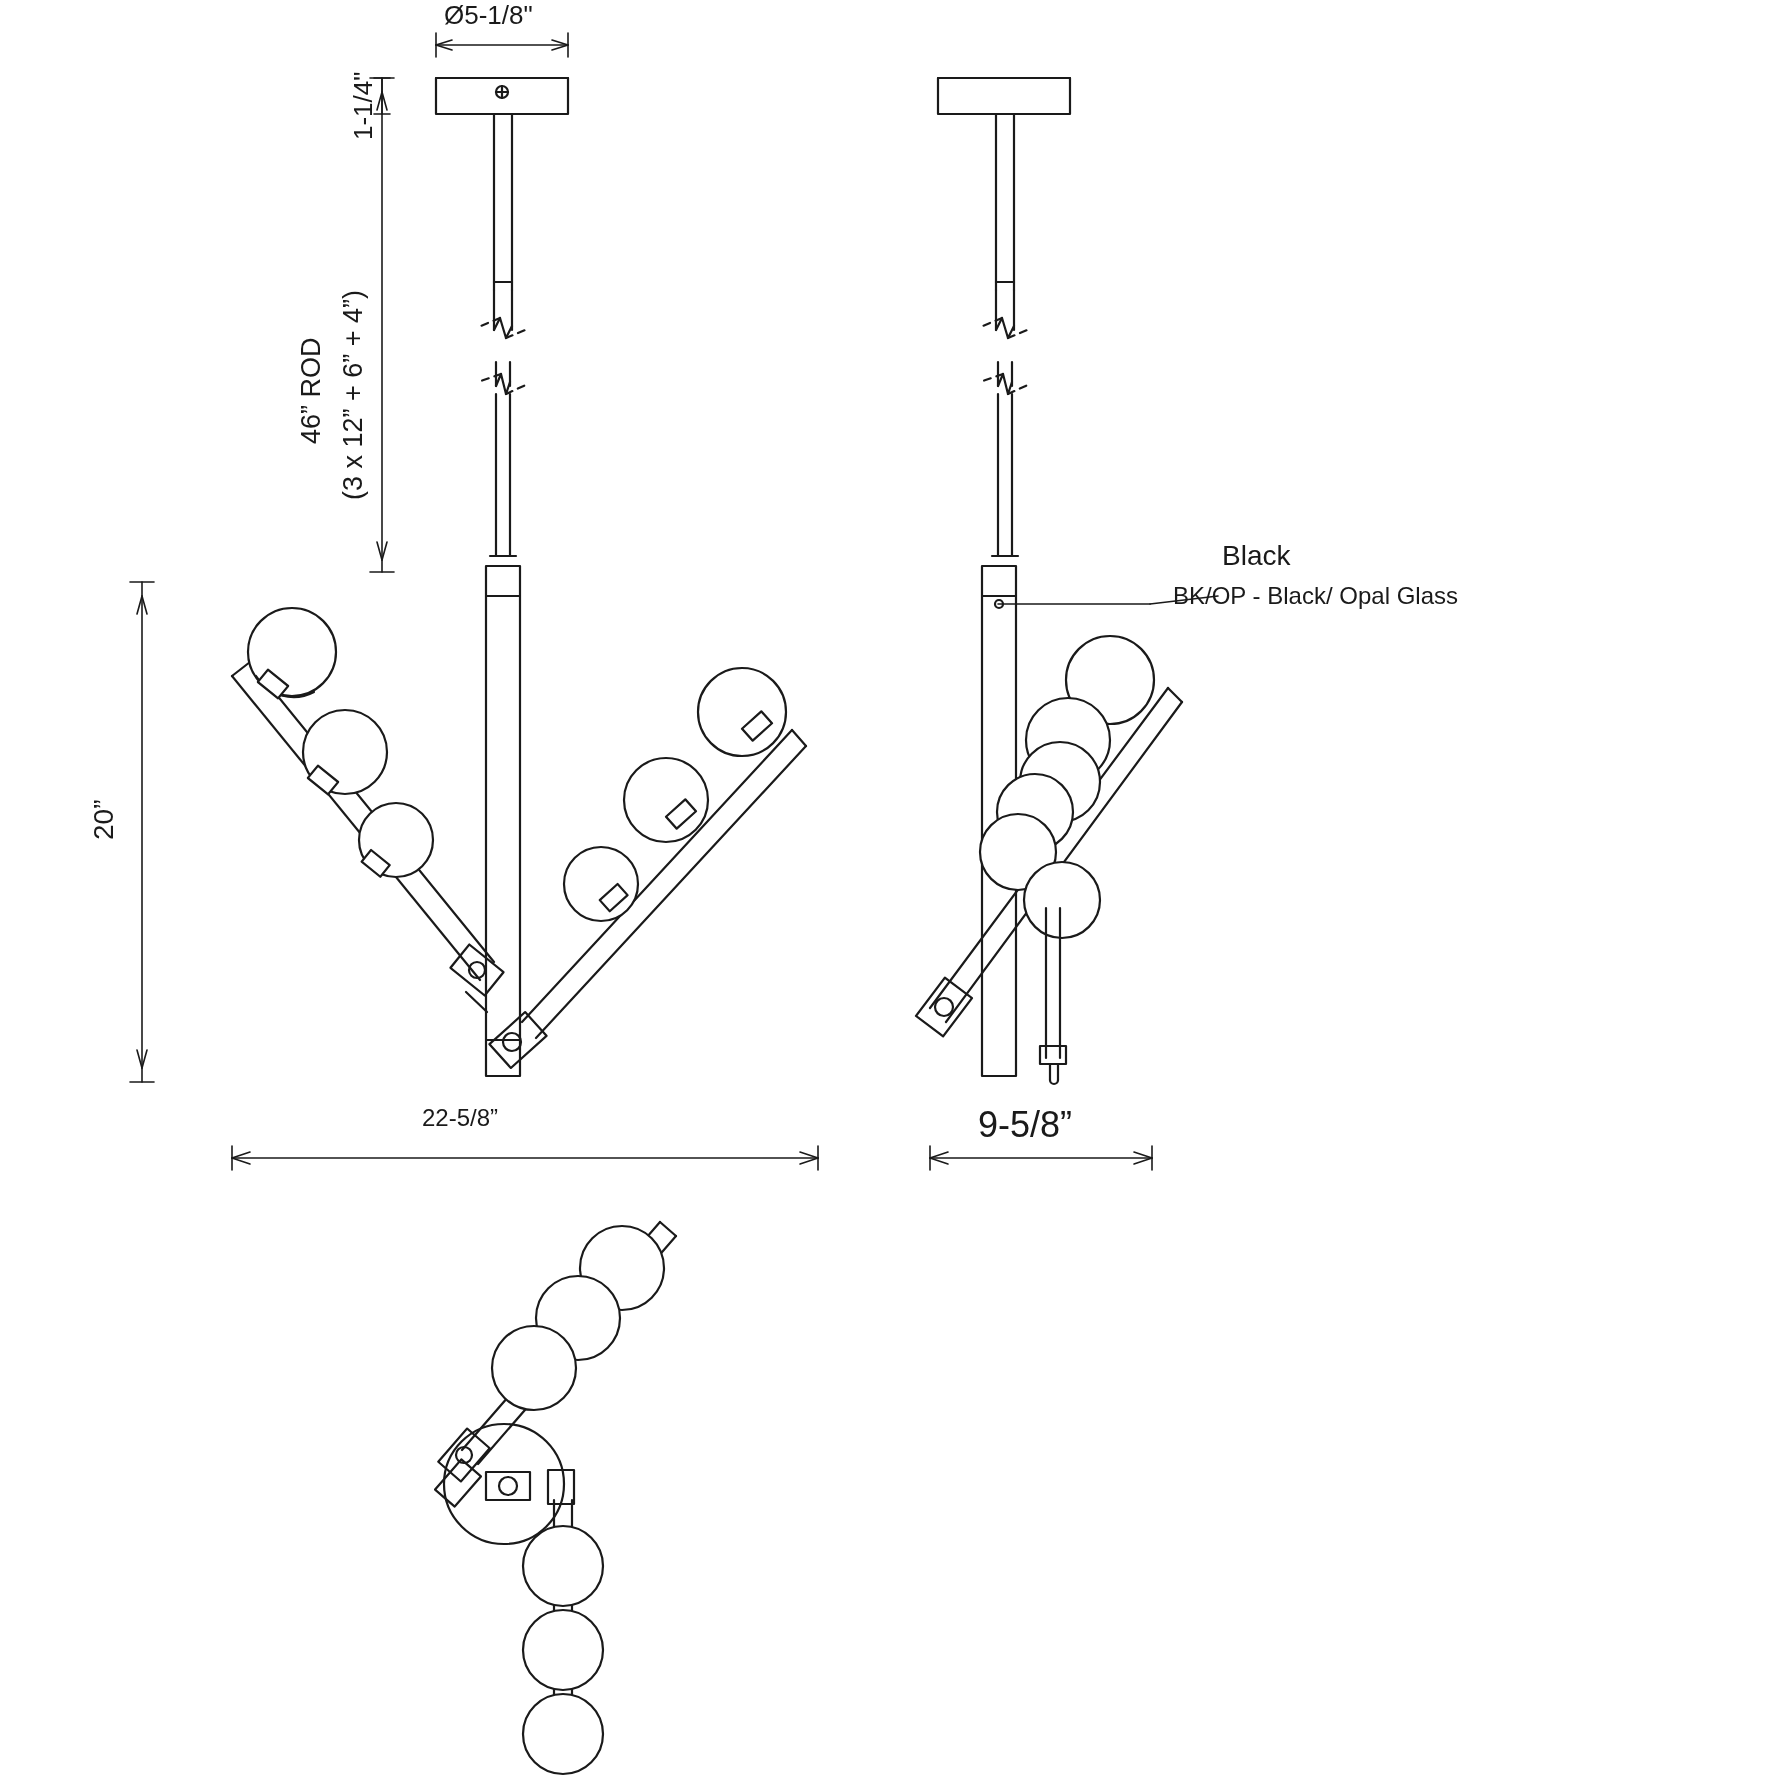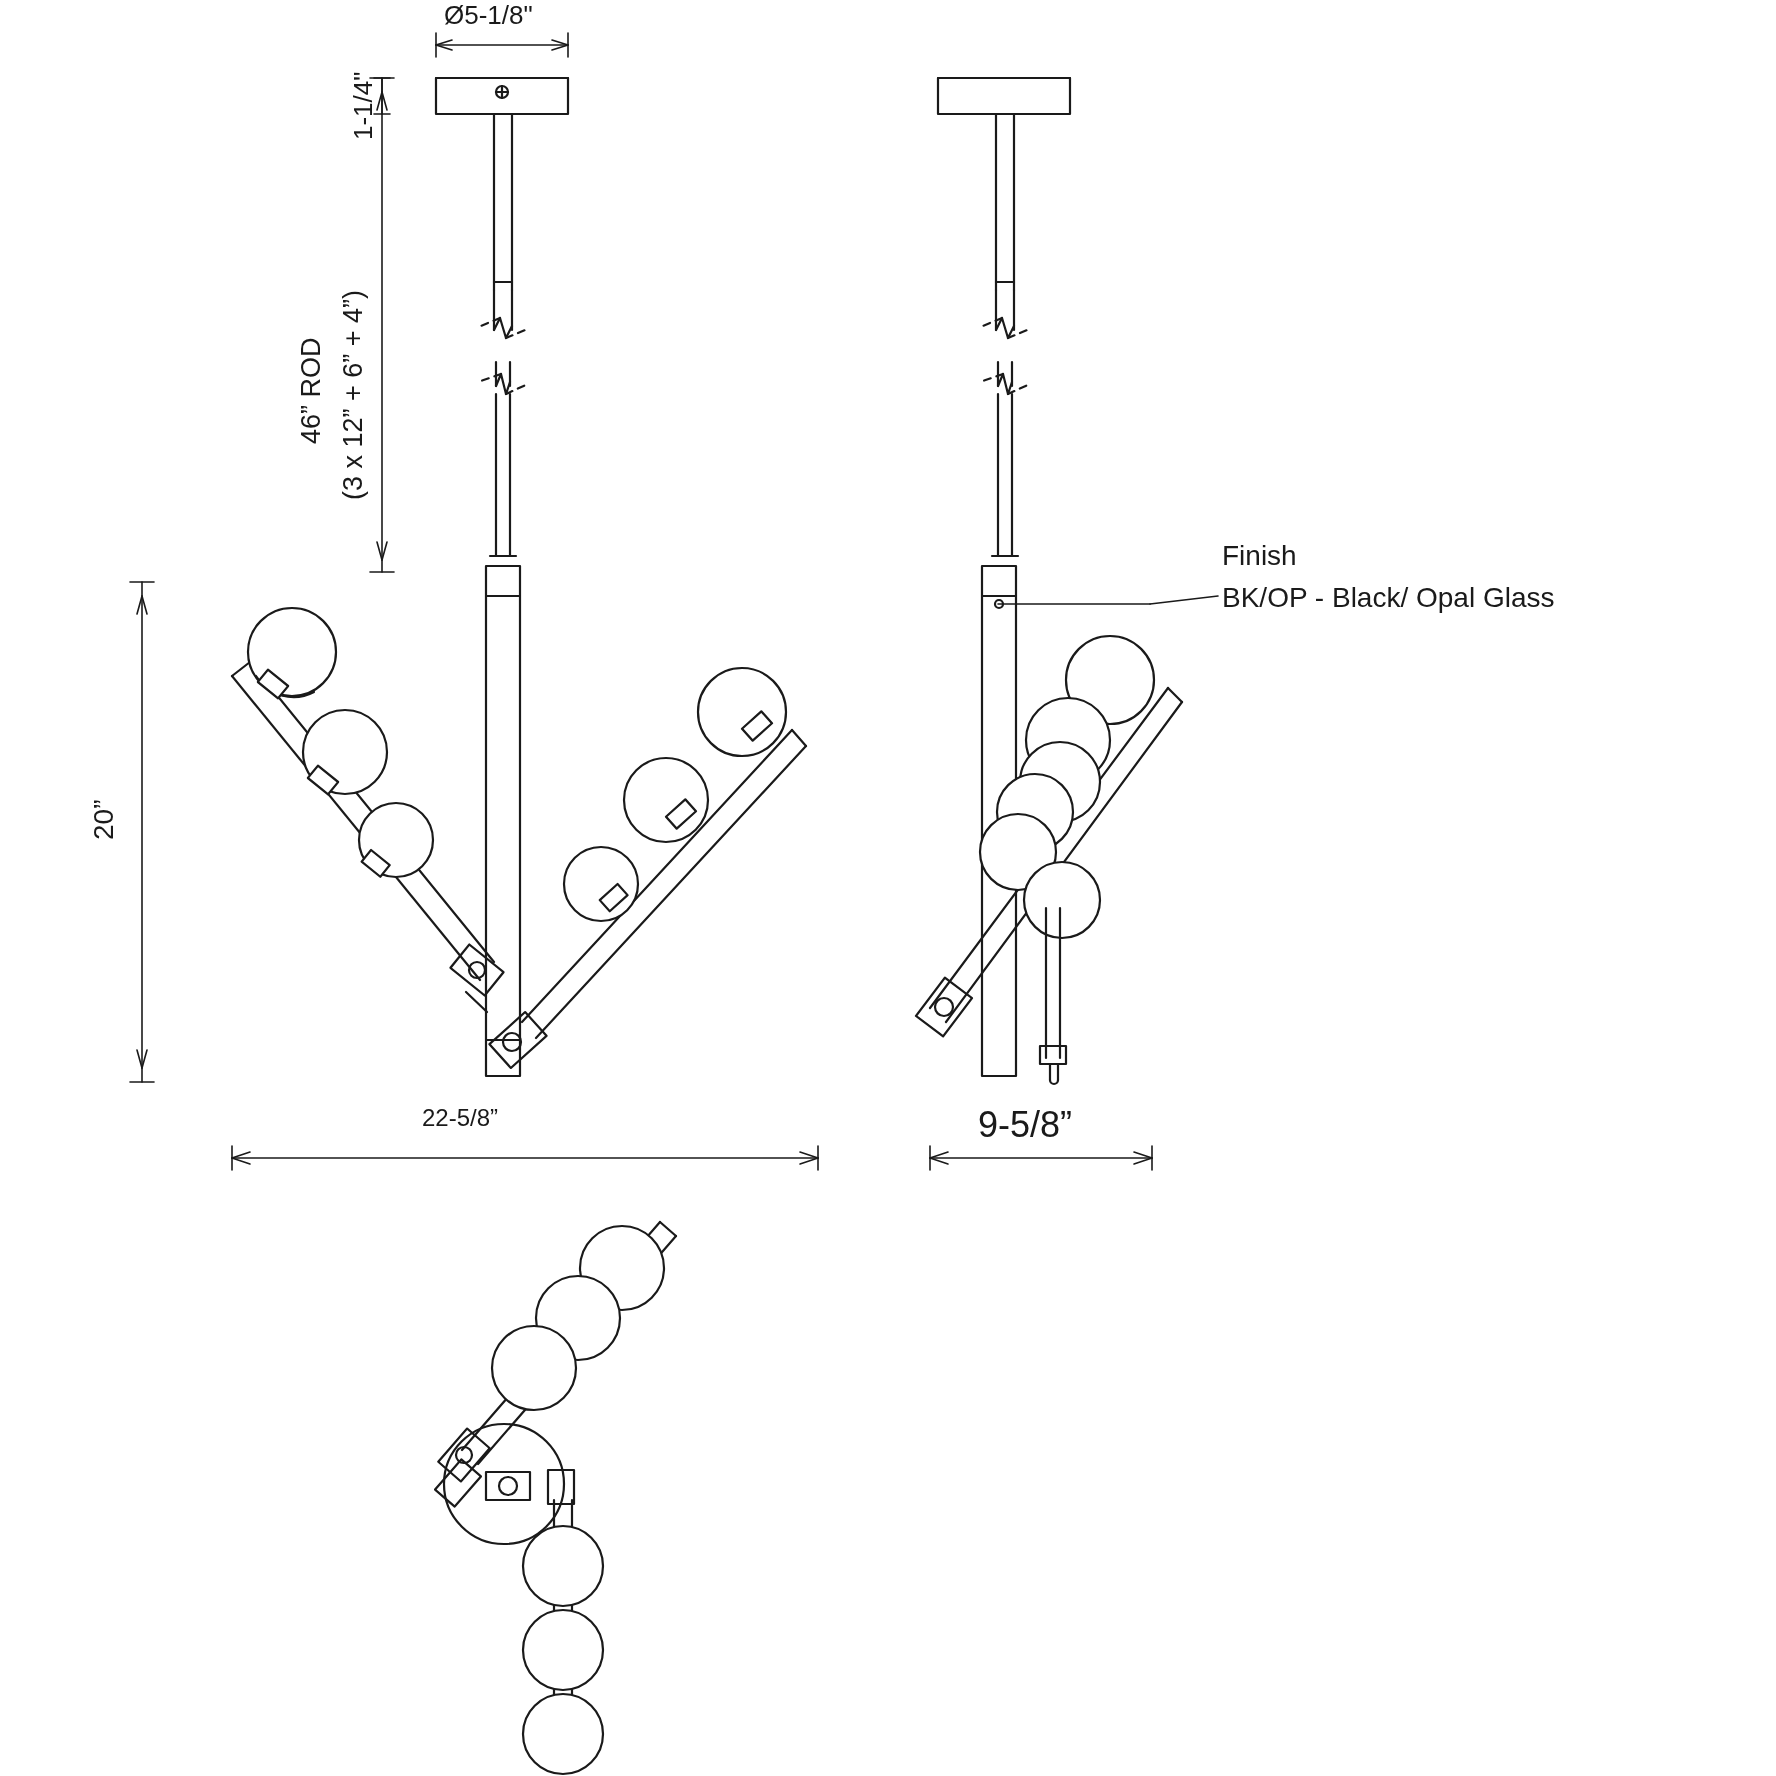--- a/index.html
+++ b/index.html
@@ -276,16 +276,16 @@
 
 <div class="lbl r90" style="left:296px;top:444px;font-size:27px;">46” ROD</div>
 <div class="lbl r90" style="left:338px;top:500px;font-size:27px;">(3 x 12” + 6” + 4”)</div>
 
 <div class="lbl r90" style="left:88px;top:840px;font-size:28px;">20”</div>
 
 <div class="lbl" style="left:422px;top:1104px;font-size:24px;">22-5/8”</div>
 
 <div class="lbl" style="left:978px;top:1104px;font-size:36px;">9-5/8”</div>
 
-<div class="lbl" style="left:1222px;top:540px;font-size:28px;">Finish</div>
-<div class="lbl" style="left:1222px;top:582px;font-size:28px;">BK/OP - Black/ Opal Glass</div>
+<div class="lbl" style="left:1222px;top:540px;font-size:28px;">Black</div>
+<div class="lbl" style="left:1173px;top:582px;font-size:24px;">BK/OP - Black/ Opal Glass</div>
 
 </div>
 
 </body></html>

